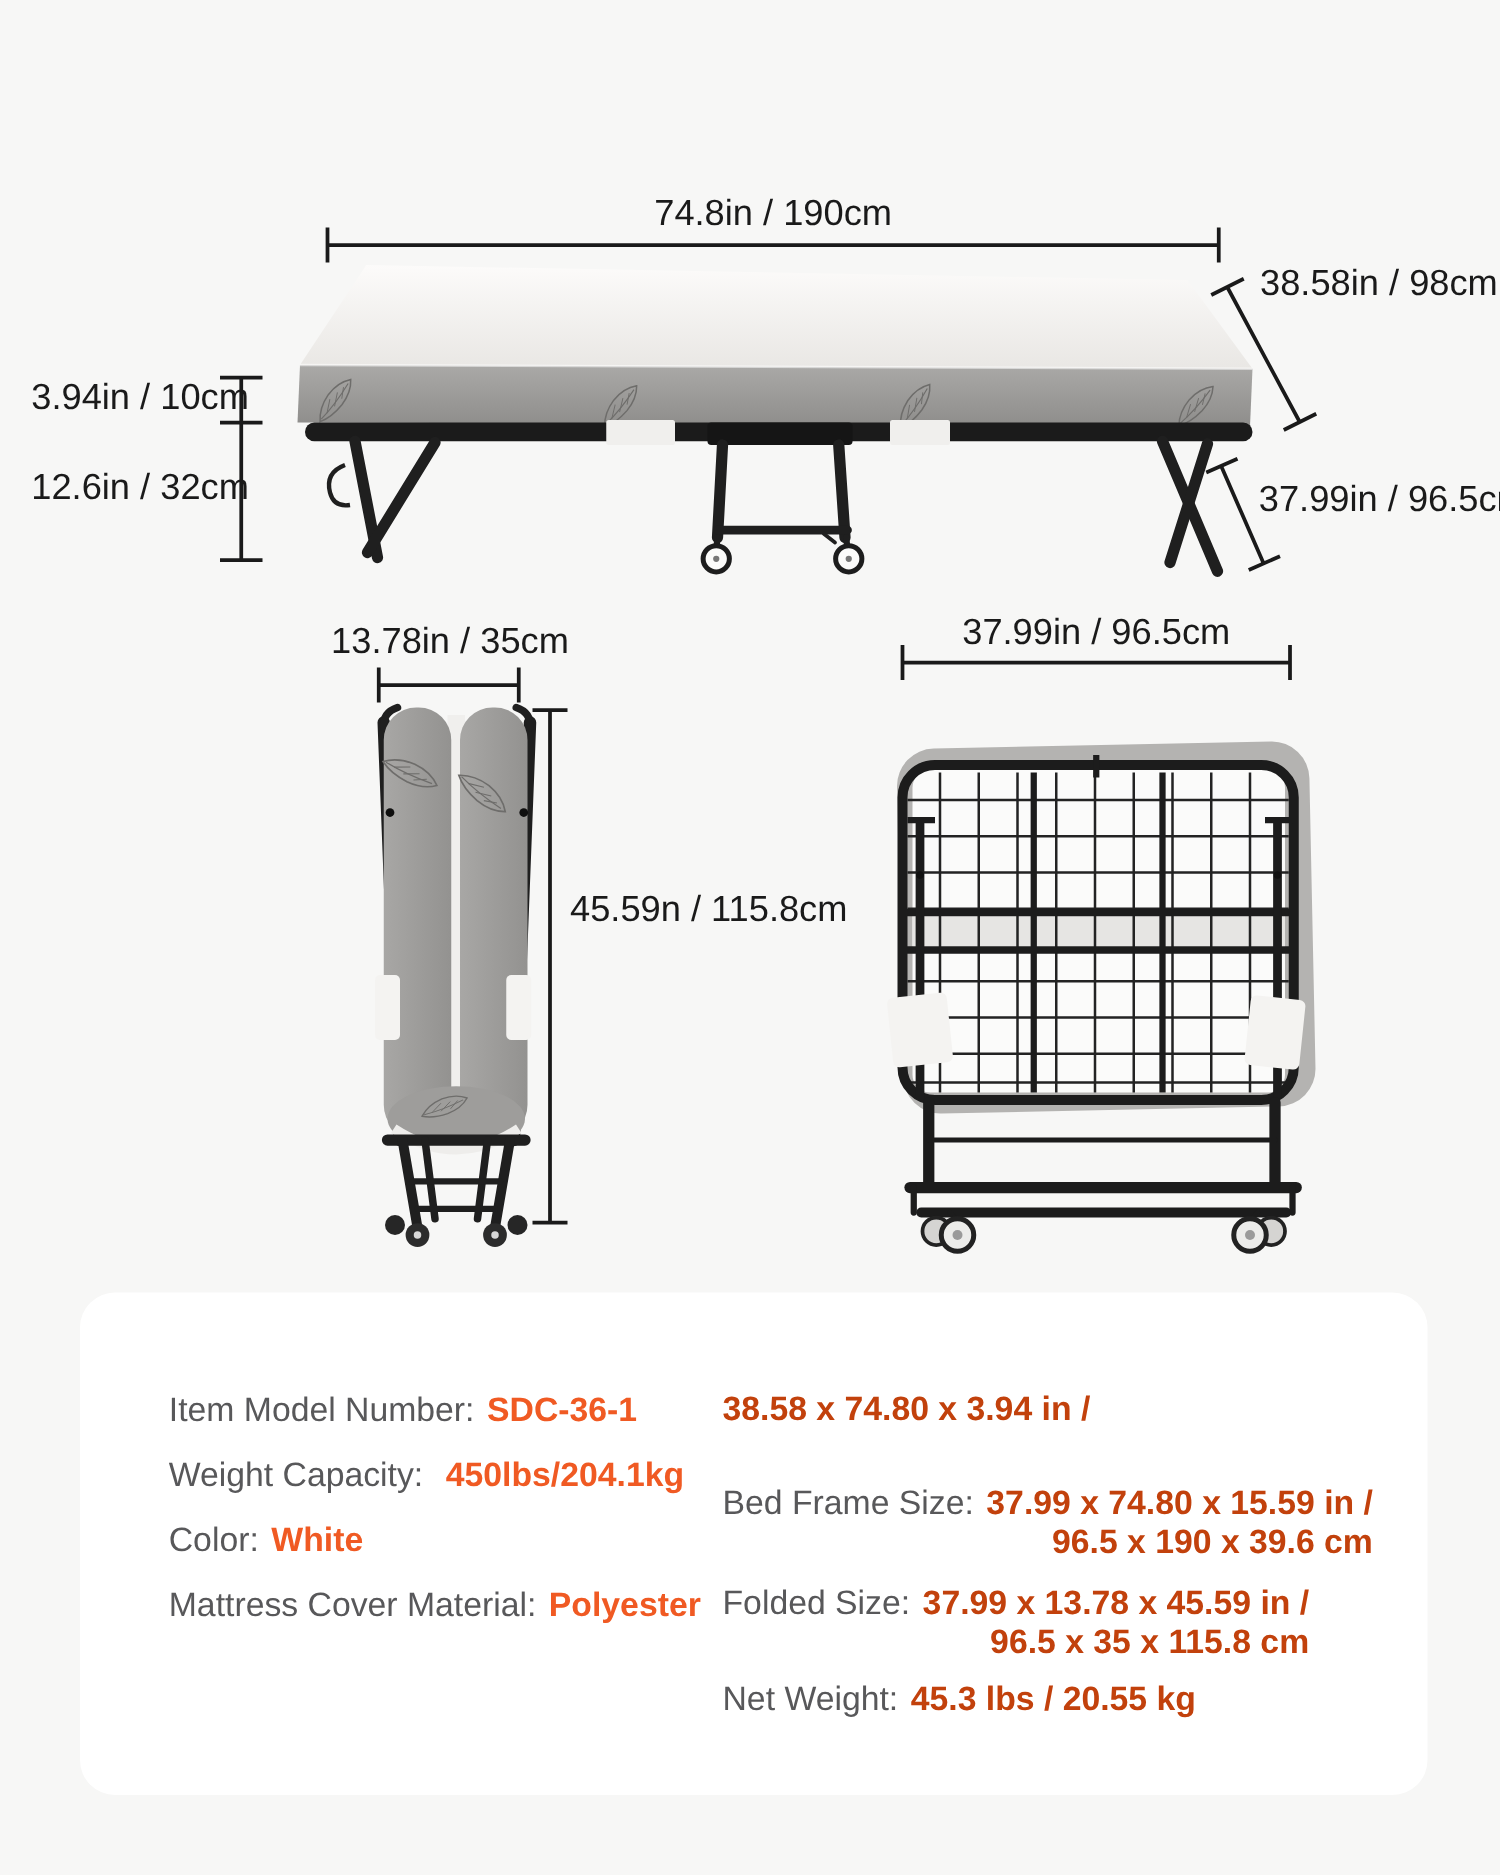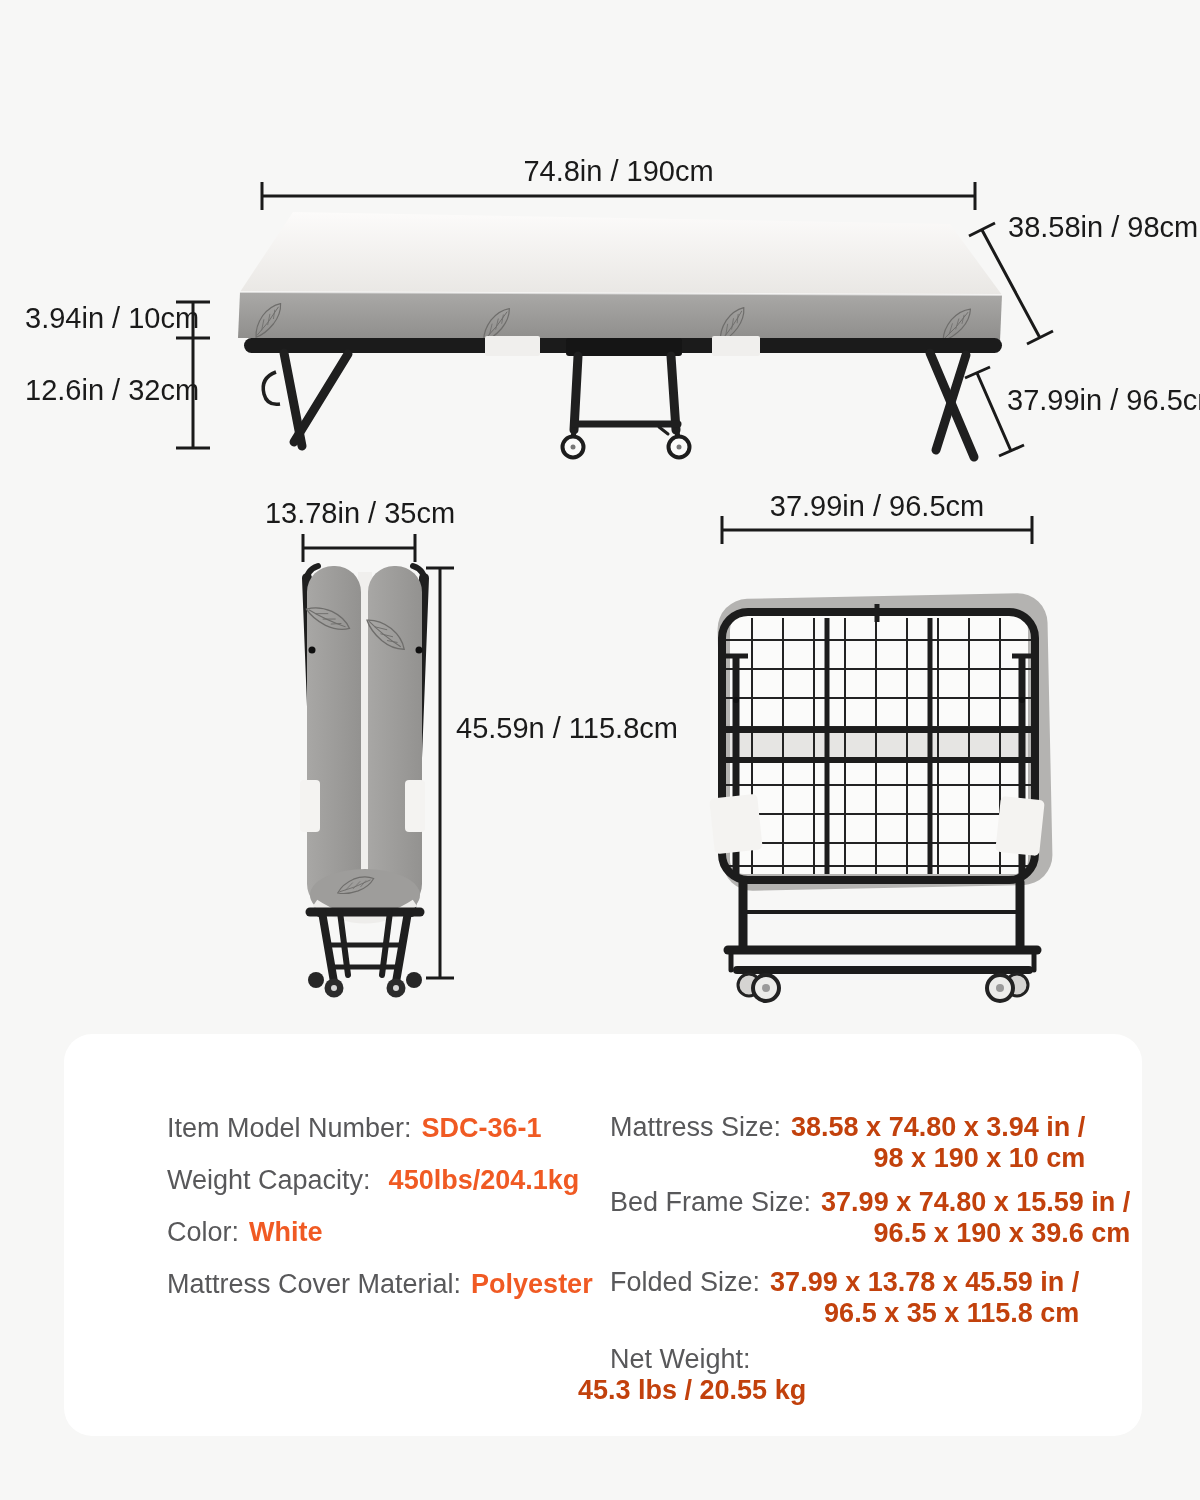--- a/index.html
+++ b/index.html
@@ -17,21 +17,21 @@
   .dim-center{text-align:center;}
   .dim-right{text-align:center;}
   .specs-panel{
     position:absolute;left:64px;top:1034px;width:1078px;height:402px;
     background:#ffffff;border-radius:28px;
   }
   .spec-row{
     position:absolute;display:flex;column-gap:10px;
     font-size:27px;line-height:33px;white-space:nowrap;
   }
-  .spec-label{color:#58585a;font-weight:400;margin-left:32px;}
+  .spec-label{color:#58585a;font-weight:400;}
   .spec-value{color:#f05a23;font-weight:700;}
   .spec-row.right{line-height:31px;}
   .spec-value-block{color:#c2410c;font-weight:700;text-align:right;}
   .spec-value-block span{display:block;}
 </style>
 </head>
 <body>
 
 <div class="page">
 
@@ -207,41 +207,39 @@
   <div class="spec-row" style="left:135px;top:1216px;">
     <span class="spec-label">Color:</span>
     <span class="spec-value">White</span>
   </div>
   <div class="spec-row" style="left:135px;top:1268px;">
     <span class="spec-label">Mattress Cover Material:</span>
     <span class="spec-value">Polyester</span>
   </div>
 
   <div class="spec-row right" style="left:578px;top:1112px;">
-    <span class="spec-label">Mattress Size:</span>
     <span class="spec-value-block">
       <span>38.58 x 74.80 x 3.94 in /</span>
-      <span>98 x 190 x 10 cm</span>
     </span>
   </div>
   <div class="spec-row right" style="left:578px;top:1187px;">
     <span class="spec-label">Bed Frame Size:</span>
     <span class="spec-value-block">
       <span>37.99 x 74.80 x 15.59 in /</span>
       <span>96.5 x 190 x 39.6 cm</span>
     </span>
   </div>
   <div class="spec-row right" style="left:578px;top:1267px;">
     <span class="spec-label">Folded Size:</span>
     <span class="spec-value-block">
       <span>37.99 x 13.78 x 45.59 in /</span>
       <span>96.5 x 35 x 115.8 cm</span>
     </span>
   </div>
-  <div class="spec-row right" style="left:578px;top:1344px;flex-direction:column;">
+  <div class="spec-row right" style="left:578px;top:1344px;">
     <span class="spec-label">Net Weight:</span>
     <span class="spec-value-block">
       <span>45.3 lbs / 20.55 kg</span>
       <span></span>
     </span>
   </div>
 
 </div>
 
 </body></html>

